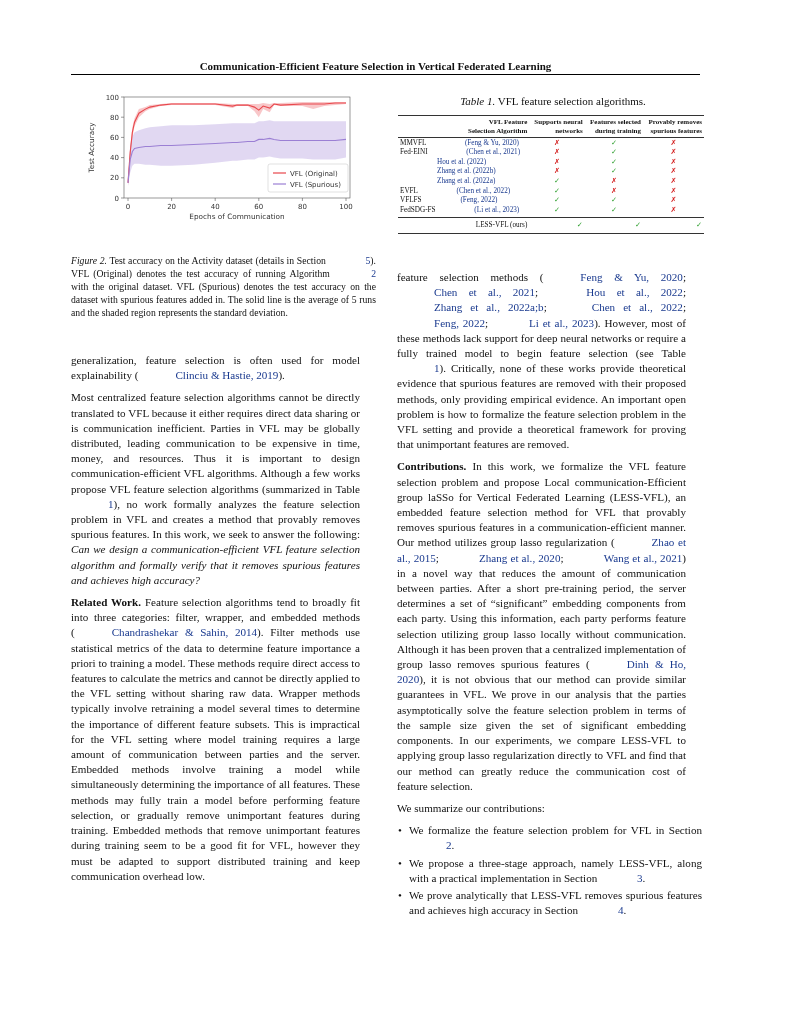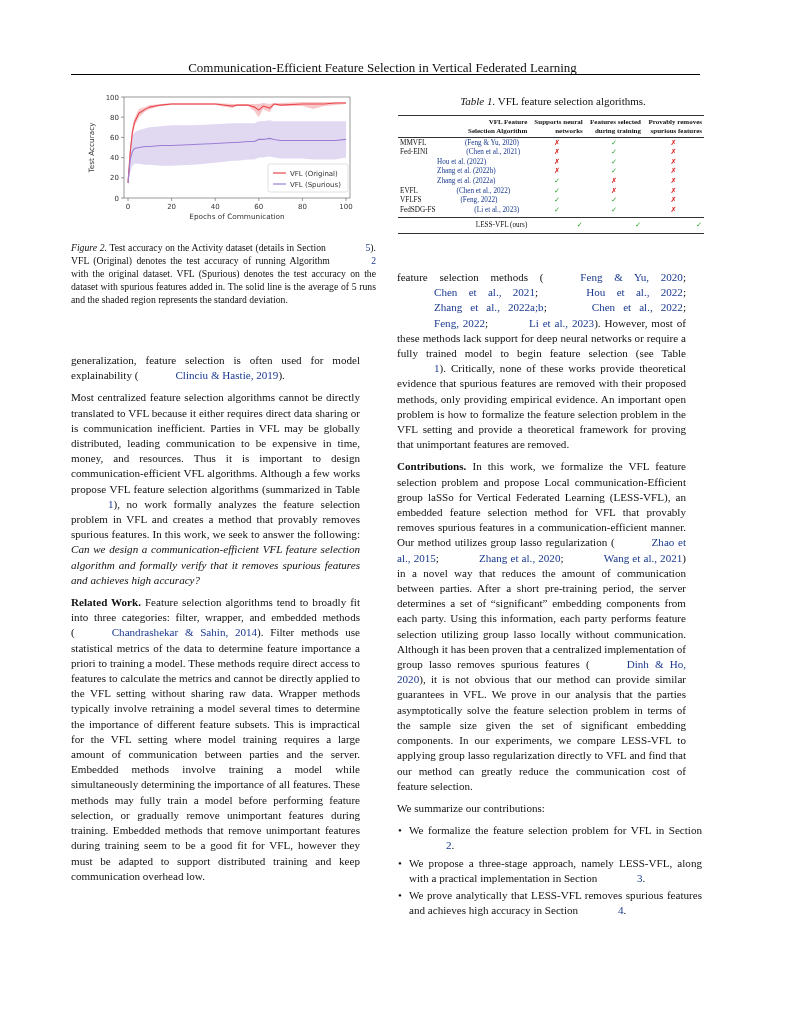--- a/index.html
+++ b/index.html
@@ -1,19 +1,19 @@
 <!DOCTYPE html>
 <html><head>
 <meta charset="utf-8">
 <style>
   html, body { margin: 0; padding: 0; background: #ffffff; }
   body { width: 791px; height: 1024px; position: relative; overflow: hidden;
          font-family: "Liberation Serif", serif; color: #111; }
-  .running-head { position: absolute; left: 68px; top: 60px; width: 629px; text-align: center;
-                  font-weight: normal; font-size: 13px; }
+  .running-head { position: absolute; left: 61px; top: 60px; width: 629px; text-align: center;
+                  font-weight: bold; font-size: 11px; }
   .head-rule { position: absolute; left: 71px; top: 74px; width: 629px; height: 0; border-top: 1.3px solid #000; }
   .col { position: absolute; width: 305px; font-size: 11.1px; line-height: 15.2px; text-align: justify; }
   .col p { margin: 0 16px 7px 0; hyphens: auto; }
   .cite { color: #1a3a8f; padding-left: 37px; }
   .caption { font-size: 9.7px; line-height: 13.1px; text-align: justify; }
   .caption i { font-style: italic; }
   .bold { font-weight: bold; }
   .italic { font-style: italic; }
 
   
@@ -78,21 +78,21 @@
       <text x="159" y="129" font-size="7.3" text-anchor="middle" fill="#333">Epochs of Communication</text>
       <text x="16" y="57.5" font-size="7.3" text-anchor="middle" fill="#333" transform="rotate(-90 16 57.5)">Test Accuracy</text>
       <rect x="190" y="74" width="80" height="28" fill="#fff" fill-opacity="0.85" stroke="#ccc" stroke-width="0.6" rx="2"></rect>
       <line x1="195" y1="83" x2="208" y2="83" stroke="#e8474c" stroke-width="1.2"></line>
       <text x="212" y="85.5" font-size="7" fill="#333">VFL (Original)</text>
       <line x1="195" y1="94" x2="208" y2="94" stroke="#9b7fd4" stroke-width="1.2"></line>
       <text x="212" y="96.5" font-size="7" fill="#333">VFL (Spurious)</text>
     </svg>
 </div>
 
-<div class="col caption" style="left:71px; top:241px;">
+<div class="col caption" style="left:71px; top:254px;">
   <i>Figure 2.</i><span> Test accuracy on the Activity dataset (details in Section </span><span class="cite">5</span><span>). VFL (Original) denotes the test accuracy of running Algorithm </span><span class="cite">2</span><span> with the original dataset. VFL (Spurious) denotes the test accuracy on the dataset with spurious features added in. The solid line is the average of 5 runs and the shaded region represents the standard deviation.</span>
 </div>
 
 <div class="table-wrap">
   <div class="table-title"><i>Table 1.</i><span> VFL feature selection algorithms.</span></div>
   <table class="vfl">
     <thead>
       <tr>
         <th><span>VFL Feature</span><br><span>Selection Algorithm</span></th>
         <th><span>Supports neural</span><br><span>networks</span></th>

